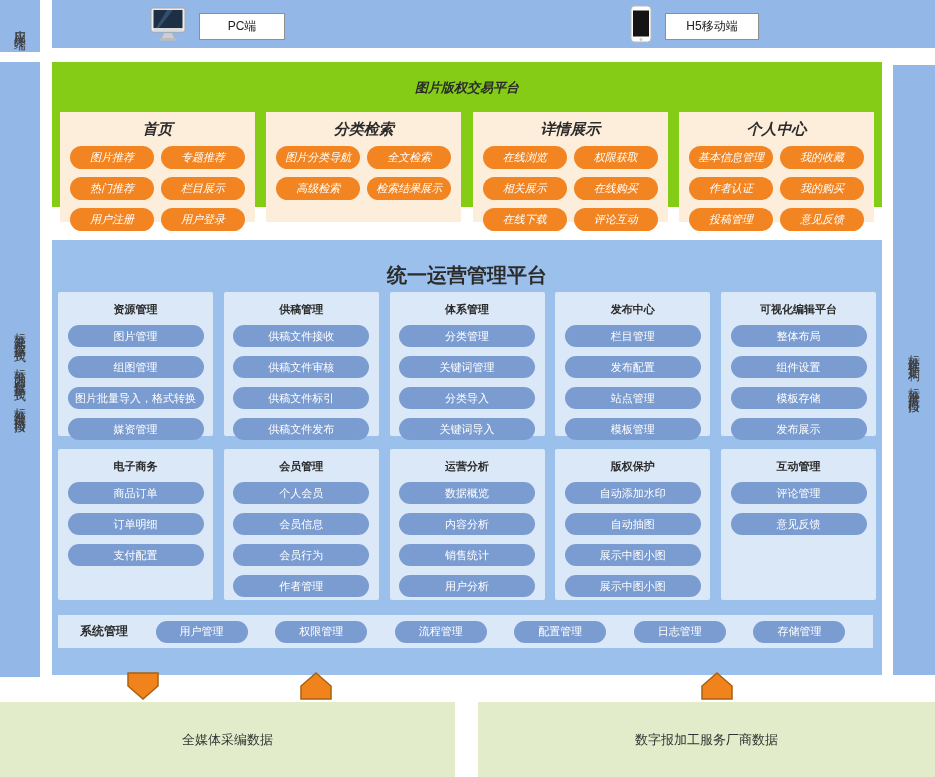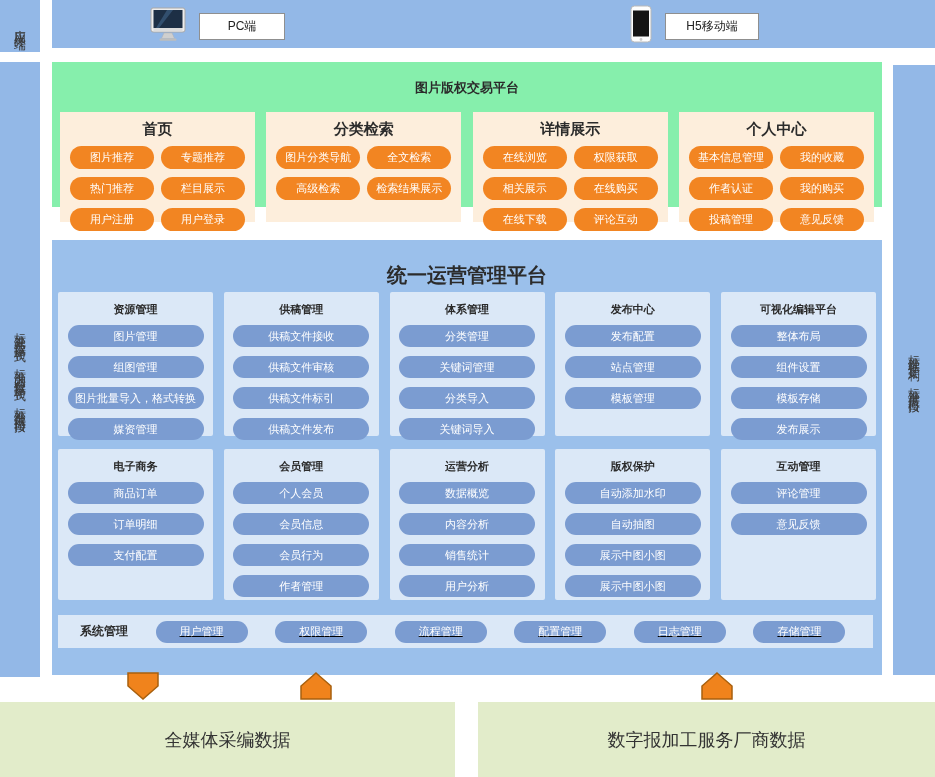--- a/index.html
+++ b/index.html
@@ -18,21 +18,21 @@
   #top-band{position:absolute;left:52px;top:0;width:925px;height:48px;}
   .term{position:absolute;display:flex;align-items:center;gap:13px;}
   #term-pc{left:98px;top:7px;}
   #term-h5{left:578px;top:5px;}
   .termbox{background:#fff;border:1px solid #8f8f8f;width:84px;height:25px;display:flex;
     align-items:center;justify-content:center;font-size:12px;color:#222;}
   #term-h5 .termbox{width:92px;}
 
   
   .panel{position:absolute;left:52px;width:830px;}
-  #trade-panel{top:62px;height:145px;background:#86efac;}
+  #trade-panel{top:62px;height:145px;background:#84cc16;font-style:italic;}
   #ops-panel{top:240px;height:435px;background:#9bc0eb;}
   .panel-title{text-align:center;font-weight:bold;font-size:13px;color:#2b2b2b;padding-top:17px;}
   #ops-panel .panel-title{padding-top:22px;font-size:20px;}
 
   
   #trade-groups{position:absolute;left:8px;right:8px;top:50px;height:110px;display:flex;justify-content:space-between;}
   .ogroup{width:195px;background:#fdeedc;display:flex;flex-direction:column;align-items:center;}
   .gtitle{font-size:15px;font-weight:bold;color:#2b2b2b;margin:8px 16px 7px;}
   .btn-grid{display:flex;flex-wrap:wrap;justify-content:center;gap:8px 7px;padding:0 6px;}
   .obtn{min-width:84px;height:23px;border-radius:12px;background:#f28522;color:#fff;font-size:11px;
@@ -46,33 +46,33 @@
   #ops-row-0 .bgroup{height:144px;}
   #ops-row-1 .bgroup{height:151px;}
   .btitle{font-size:11px;font-weight:bold;color:#2b2b2b;margin:10px 0 8px;}
   .bbtn{width:136px;height:22px;border-radius:11px;background:#7b9cd1;color:#fff;font-size:11px;
     display:flex;align-items:center;justify-content:center;margin-bottom:9px;flex:none;}
 
   
   .sysrow{position:absolute;left:6px;top:375px;width:815px;height:33px;background:#dbe8f7;
     display:flex;align-items:center;}
   .syslabel{font-size:12px;font-weight:bold;color:#2b2b2b;margin-left:22px;}
-  .sysbtns{flex:1;display:flex;justify-content:space-evenly;align-items:center;text-decoration:underline;}
+  .sysbtns{flex:1;display:flex;justify-content:space-evenly;align-items:center;}
   .sysbtn{width:92px;height:22px;border-radius:11px;background:#7b9cd1;color:#fff;font-size:11px;
     display:flex;align-items:center;justify-content:center;}
 
   
   .arrow{position:absolute;width:32px;height:28px;}
   #arrow-0{left:127px;top:672px;}
   #arrow-1{left:300px;top:672px;}
   #arrow-2{left:701px;top:672px;}
 
   
   .greenbox{position:absolute;top:702px;height:75px;background:#e2ecca;display:flex;
-    align-items:center;justify-content:center;font-size:18px;color:#333;}
+    align-items:center;justify-content:center;font-size:13px;color:#333;}
   #green-0{left:0;width:455px;}
   #green-1{left:478px;width:457px;}
 </style>
 </head>
 <body>
 
 <div class="canvas">
 
   <div id="side-left-top" class="side blue">
     <span class="vtext">应用终端</span>
@@ -177,20 +177,21 @@
         </div>
         <div class="bgroup">
           <div class="btitle">体系管理</div>
           <div class="bbtn">分类管理</div>
           <div class="bbtn">关键词管理</div>
           <div class="bbtn">分类导入</div>
           <div class="bbtn">关键词导入</div>
         </div>
         <div class="bgroup">
           <div class="btitle">发布中心</div>
+          <div class="bbtn">栏目管理</div>
           <div class="bbtn">发布配置</div>
           <div class="bbtn">站点管理</div>
           <div class="bbtn">模板管理</div>
         </div>
         <div class="bgroup">
           <div class="btitle">可视化编辑平台</div>
           <div class="bbtn">整体布局</div>
           <div class="bbtn">组件设置</div>
           <div class="bbtn">模板存储</div>
           <div class="bbtn">发布展示</div>

